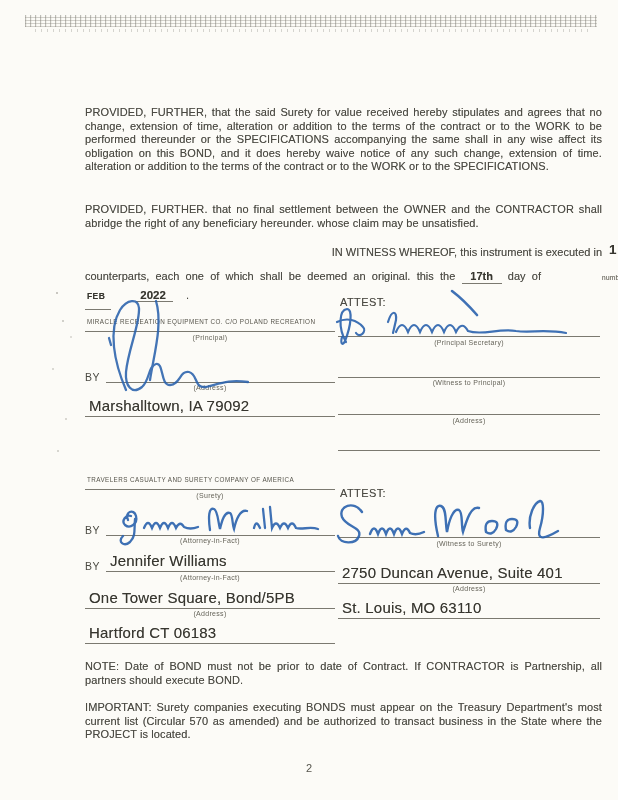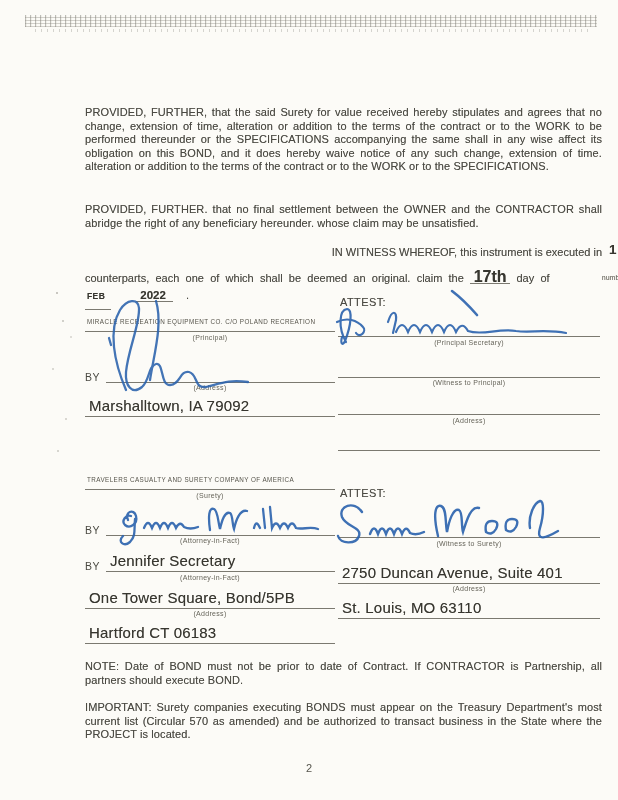--- a/index.html
+++ b/index.html
@@ -40,21 +40,21 @@
 
   
   .witness{position:absolute;left:85px;top:246px;width:517px;font-size:11px;color:#4b4a43;text-shadow:0 0 .5px rgba(75,74,67,.5);}
   .wline1{display:flex;align-items:flex-end;flex-direction:column;}
   .wline1 .lead{white-space:nowrap;}
   .blank{flex:1;position:relative;border-bottom:1.3px solid #7b7970;margin-left:5px;height:15px;}
   .blank .fillnum{position:absolute;left:7px;bottom:1px;font-size:13.5px;font-weight:bold;color:#37362f;}
   .blank .caption{position:absolute;left:34%;top:16px;font-size:6.5px;color:#6b695f;letter-spacing:.3px;}
   .wline2{margin-top:11px;word-spacing:3.2px;white-space:nowrap;}
   .fillday{display:inline-block;min-width:34px;text-align:center;border-bottom:1.3px solid #7b7970;
-    font-size:16px;font-weight:bold;color:#37362f;padding:0 3px 0 3px;line-height:13px;}
+    font-size:11px;font-weight:bold;color:#37362f;padding:0 3px 0 3px;line-height:13px;}
   .wline3{margin-top:5px;}
   .fillmonth{display:inline-block;border-bottom:1.2px solid #7b7970;font-size:8.5px;font-weight:bold;
     letter-spacing:.4px;color:#37362f;padding:0 6px 8px 2px;}
   .fillyear{display:inline-block;border-bottom:1.2px solid #7b7970;font-size:11.5px;font-weight:bold;
     color:#37362f;padding:0 7px 0 4px;margin-left:22px;}
   .wline3 .dot{margin-left:10px;}
 
   .attest{position:absolute;font-size:11px;letter-spacing:.4px;color:#4b4a43;text-shadow:0 0 .5px rgba(75,74,67,.5);text-align:center;}
   .attest1{left:340px;top:296px;}
   .attest2{left:340px;top:487px;}
@@ -91,21 +91,21 @@
 
   <div class="witness">
     <div class="wline1">
       <span class="lead">IN WITNESS WHEREOF, this instrument is executed in</span>
       <span class="blank">
         <span class="fillnum">1</span>
         <span class="caption">number</span>
       </span>
     </div>
     <div class="wline2">
-      <span>counterparts, each one of which shall be deemed an original. claim the</span>
+      <span>counterparts, each one of which shall be deemed an original. this the</span>
       <span class="fillday">17th</span>
       <span>day of</span>
     </div>
     <div class="wline3">
       <span class="fillmonth">FEB</span>
       <span class="fillyear">2022</span>
       <span class="dot">.</span>
     </div>
   </div>
 
@@ -157,21 +157,21 @@
   <div class="blk blkL2">
     <div class="tinyco">TRAVELERS CASUALTY AND SURETY COMPANY OF AMERICA</div>
     <div class="cap">(Surety)</div>
     <div class="byrow" style="margin-top:22px;">
       <span class="bylab">BY</span>
       <span class="byline"></span>
     </div>
     <div class="cap">(Attorney-in-Fact)</div>
     <div class="byrow" style="margin-top:8px;">
       <span class="bylab">BY</span>
-      <span class="bigfill" style="flex:1;border-bottom:1.3px solid #7b7970;">Jennifer Secretary</span>
+      <span class="bigfill" style="flex:1;border-bottom:1.3px solid #7b7970;">Jennifer Williams</span>
     </div>
     <div class="cap">(Attorney-in-Fact)</div>
     <div class="bigfill" style="margin-top:8px;">One Tower Square, Bond/5PB</div>
     <div class="cap">(Address)</div>
     <div class="bigfill" style="margin-top:7px;">Hartford CT 06183</div>
   </div>
 
   <svg class="svgsig" style="left:112px;top:502px;" width="210" height="44" viewBox="0 0 210 44">
     <g fill="none" stroke="#2a62ad" stroke-width="2.3" stroke-linecap="round" opacity="0.9">
       <path d="M16,18 C12,10 22,6 24,14 C26,22 18,27 13,23 C9,19 14,12 19,14"></path>

